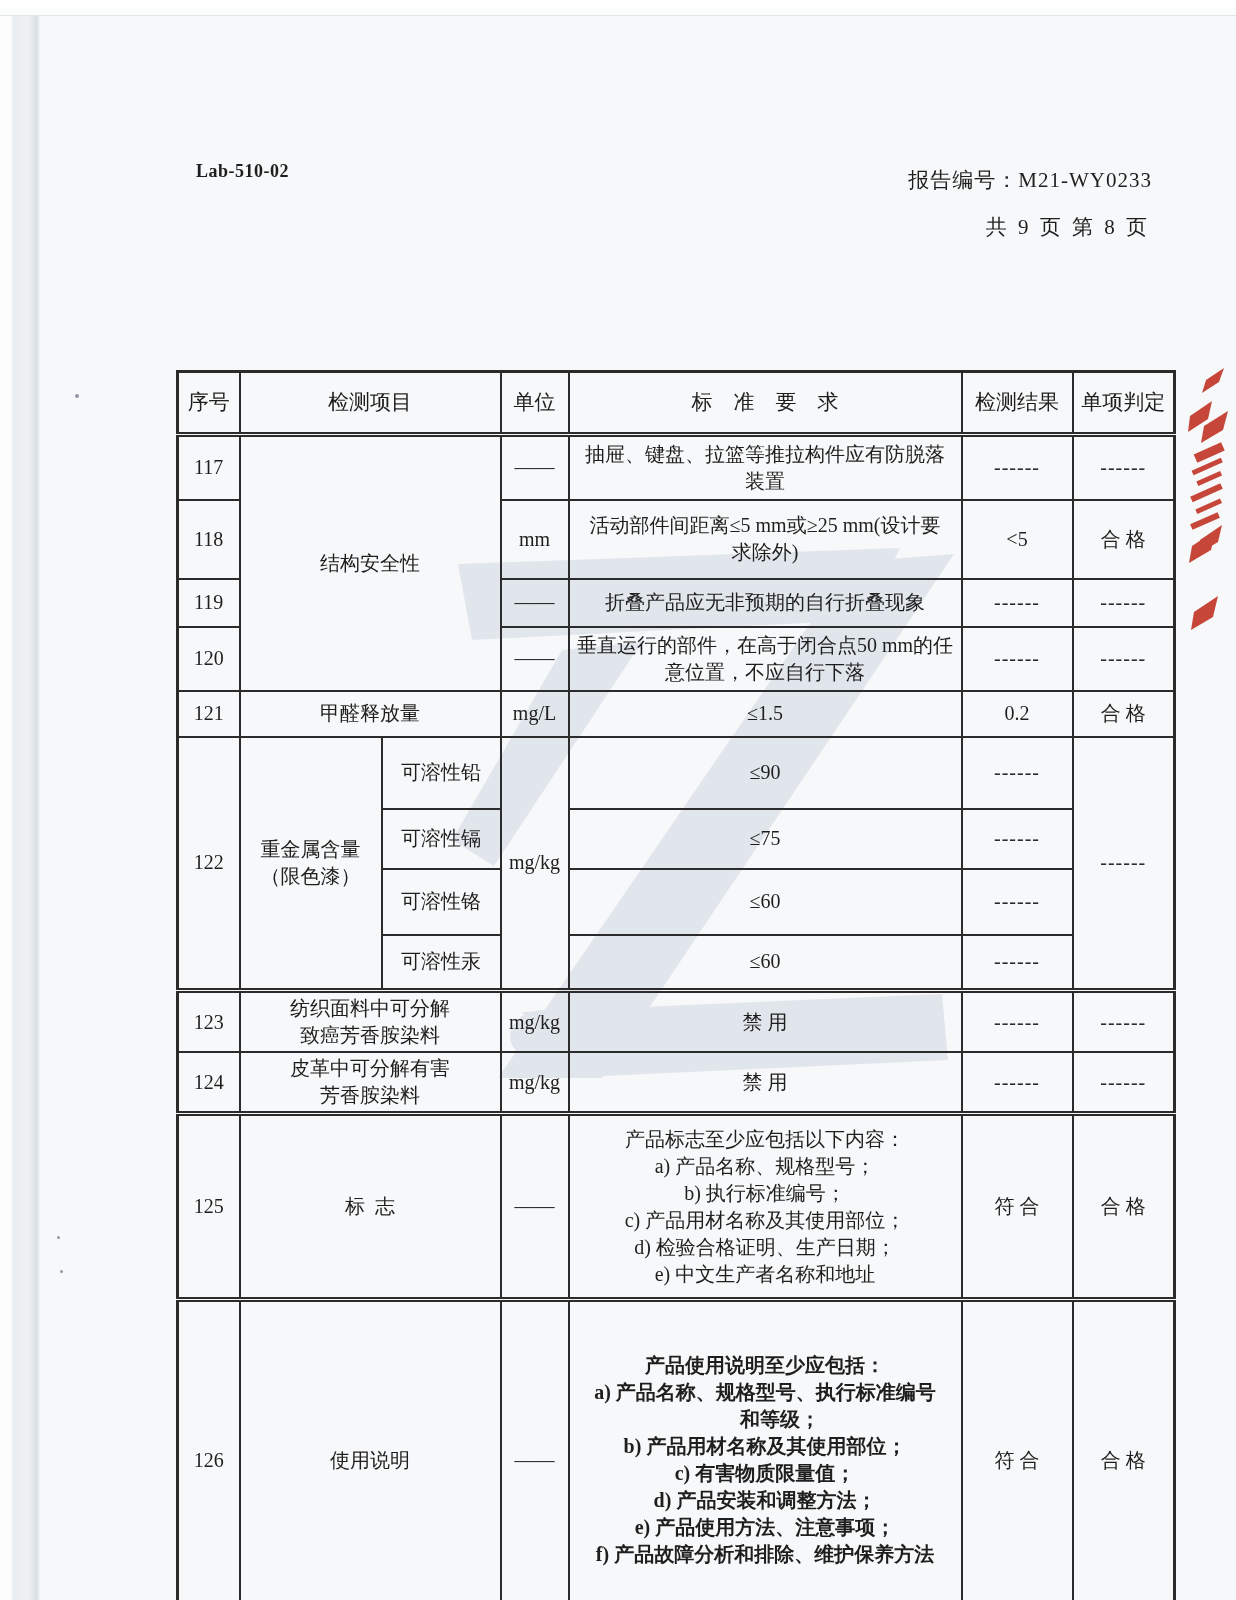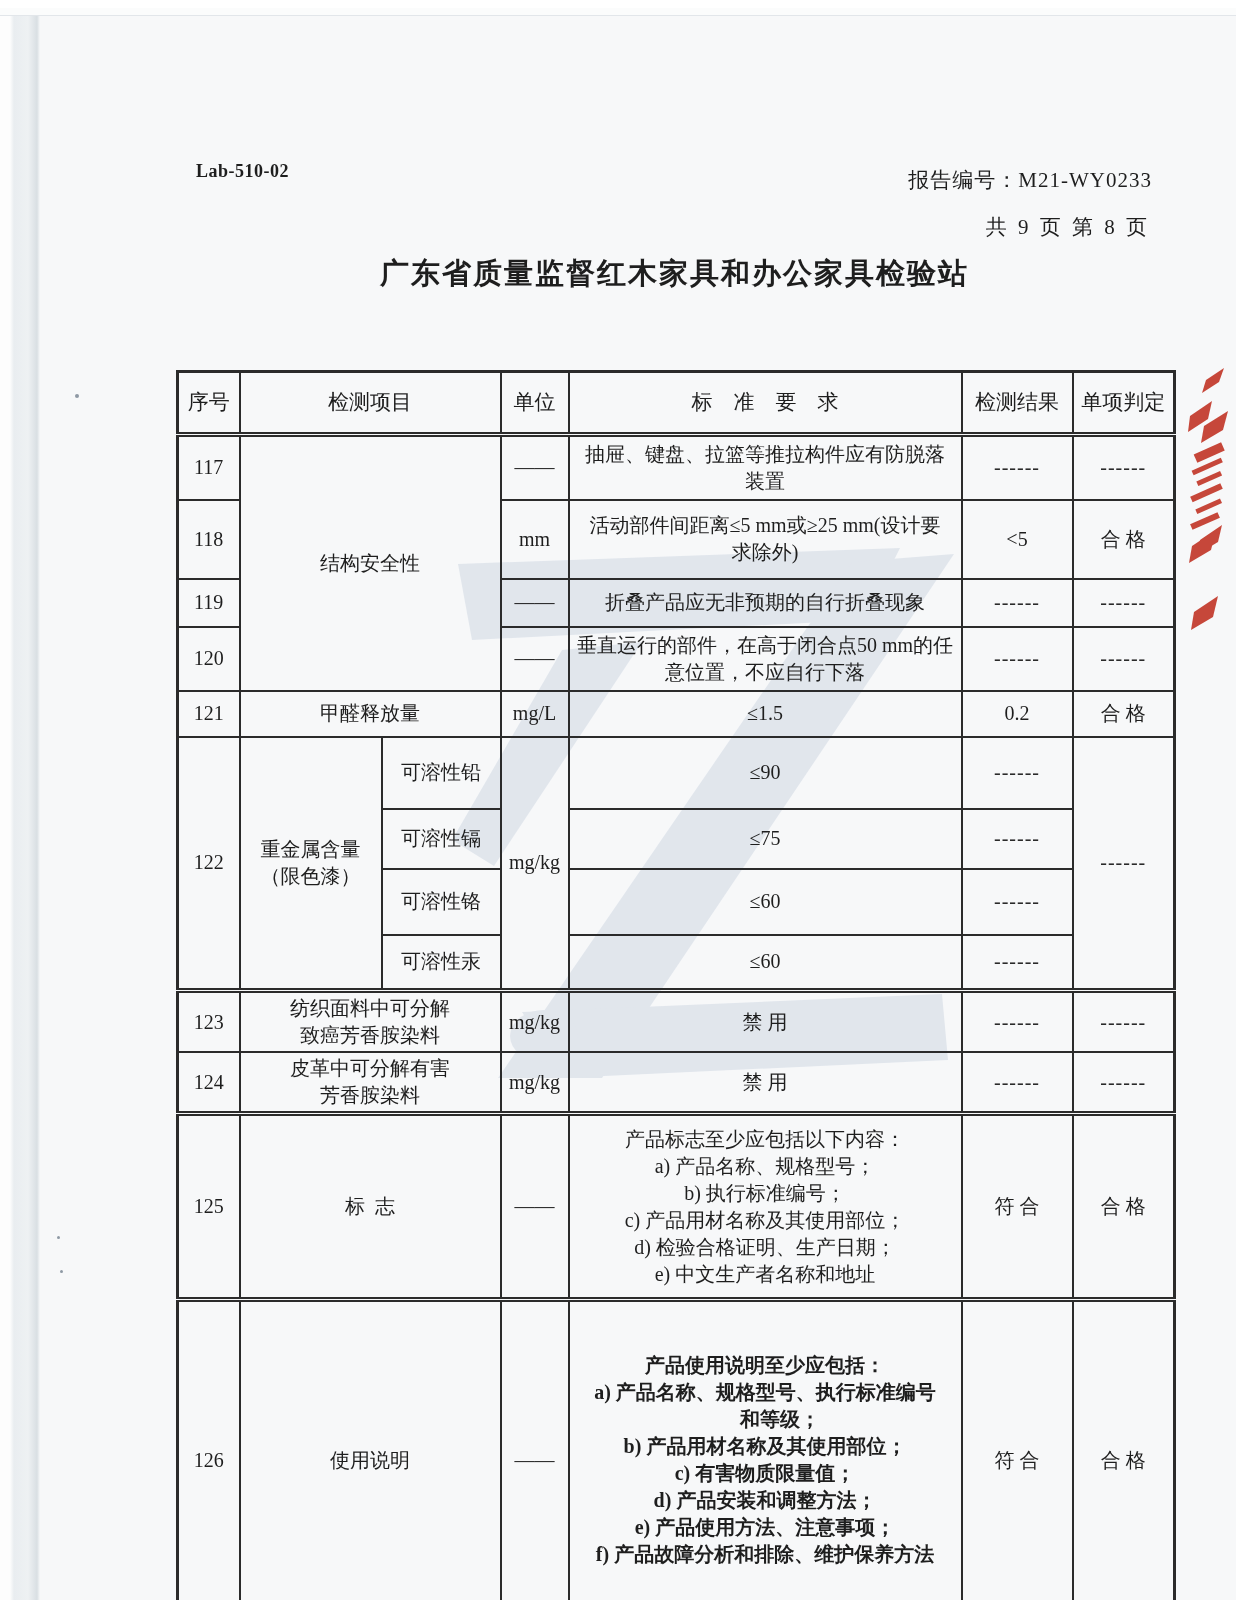--- a/index.html
+++ b/index.html
@@ -74,21 +74,20 @@
       <rect x="14" y="154" width="30" height="6" transform="rotate(-24 29 157)"></rect>
       <polygon points="16,182 40,166 35,186 13,199"></polygon>
       <polygon points="24,176 46,161 42,178 22,190"></polygon>
       <polygon points="18,248 42,232 37,253 15,266"></polygon>
     </g>
   </svg>
 
   <div class="doc-code">Lab-510-02</div>
   <div class="report-no">报告编号：M21-WY0233</div>
   <div class="pagination">共 9 页 第 8 页</div>
-  <div class="org-title">广东省质量监督红木家具和办公家具检验站</div>
 
   <table class="rpt">
     <colgroup>
       <col style="width:62px">
         <col style="width:142px">
         <col style="width:119px">
       <col style="width:68px">
         <col style="width:393px">
         <col style="width:111px">
         <col style="width:102px">

